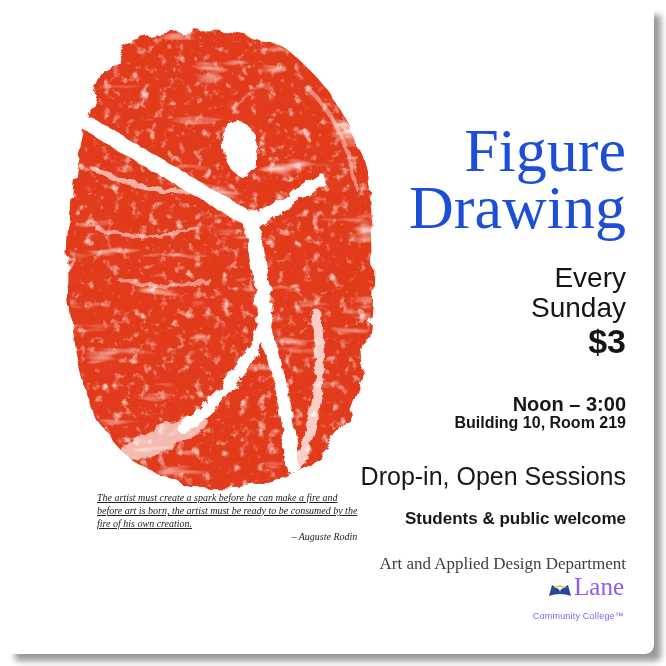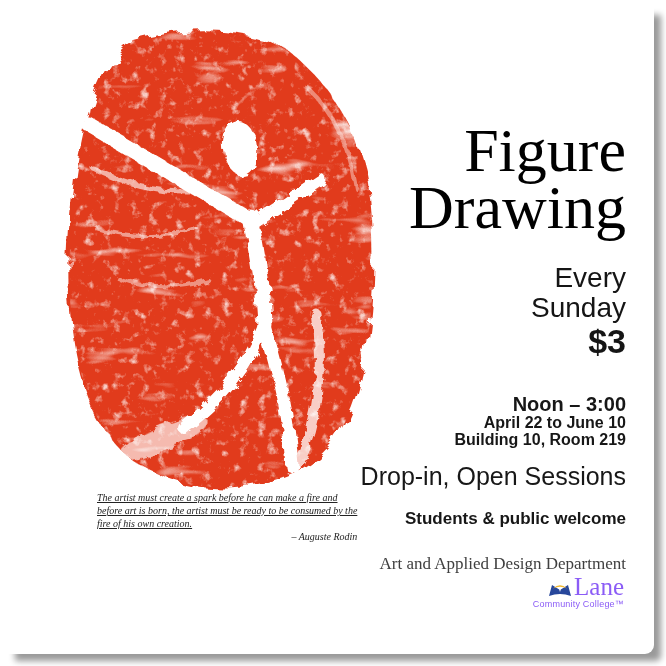--- a/index.html
+++ b/index.html
@@ -12,40 +12,40 @@
     position:absolute; left:0; top:0; width:654px; height:654px;
     background:#ffffff; border-radius:2px 3px 9px 2px;
     box-shadow:11px 11px 6px -4px rgba(0,0,0,0.40);
   }
   .artwork { position:absolute; left:58px; top:28px; width:330px; height:465px; }
   .artwork svg { display:block; width:100%; height:100%; }
 
   .right { position:absolute; right:28px; text-align:right; color:#141414; }
   .title {
     top:122px; font-family:"Liberation Serif", serif;
-    font-size:62px; line-height:57px; font-weight:400; color:#000000;
+    font-size:62px; line-height:57px; font-weight:400; color:#1d4ed8;
     white-space:nowrap;
   }
   .schedule { top:263px; font-size:28px; line-height:30px; color:#151515; }
   .price { font-size:34px; font-weight:bold; margin-top:3px; }
   .details { top:394px; font-weight:bold; color:#171717; }
   .detail-time { font-size:20px; line-height:20px; }
   .detail-line { font-size:16px; line-height:17px; }
   .sessions { top:463px; color:#171717;text-align:right; }
   .session-type { font-size:25px; line-height:26px; }
   .session-aud  { font-size:17px; font-weight:bold; margin-top:20px; }
   .dept {
     top:554px; font-family:"Liberation Serif", serif; font-weight:normal;
     font-size:17px; color:#404040; white-space:nowrap;
   }
   .logo { position:absolute; top:576px; right:30px; color:#8b5cf6; }
   .logo-row { display:flex; align-items:baseline; justify-content:flex-end; }
   .logo-icon { width:26px; height:17px; margin-right:1px; position:relative; top:2px; }
   .logo-name { font-family:"Liberation Serif", serif; font-size:25px; line-height:22px; }
-  .logo-sub { font-size:9px; letter-spacing:0.2px; text-align:right; margin-top:1px; }
+  .logo-sub { font-size:9px; letter-spacing:0.2px; text-align:right; margin-top:13px; }
 
   .quote {
     position:absolute; left:97px; top:491px;
     font-family:"Liberation Serif", serif; font-style:italic;
     font-size:10px; line-height:13px; color:#222222;
   }
   .quote-line { white-space:nowrap;text-decoration:underline; }
   .quote-attr { text-align:right; padding-left:34px; }
 </style>
 </head>
@@ -123,21 +123,20 @@
   </div>
 
   <div class="right schedule">
     <div>Every</div>
     <div>Sunday</div>
     <div class="price">$3</div>
   </div>
 
   <div class="right details">
     <div class="detail-time">Noon – 3:00</div>
-    <div class="detail-line">April 22 to June 10</div>
     <div class="detail-line">Building 10, Room 219</div>
   </div>
 
   <div class="right sessions">
     <div class="session-type">Drop-in, Open Sessions</div>
     <div class="session-aud">Students &amp; public welcome</div>
   </div>
 
   <div class="right dept">Art and Applied Design Department</div>
 

